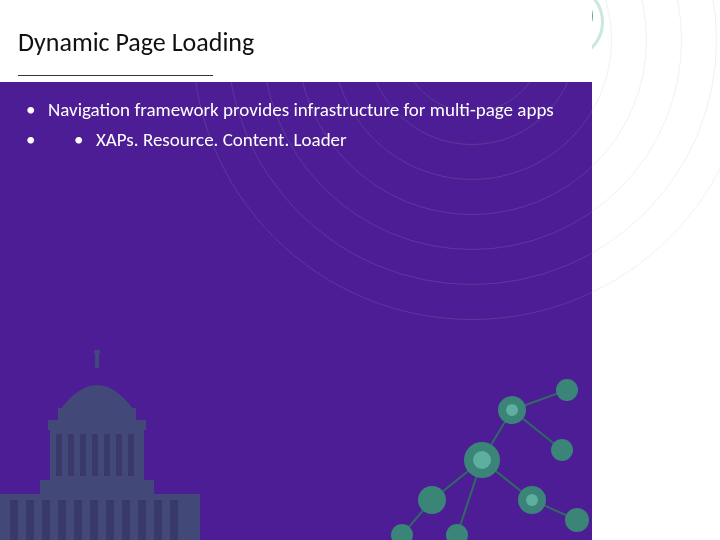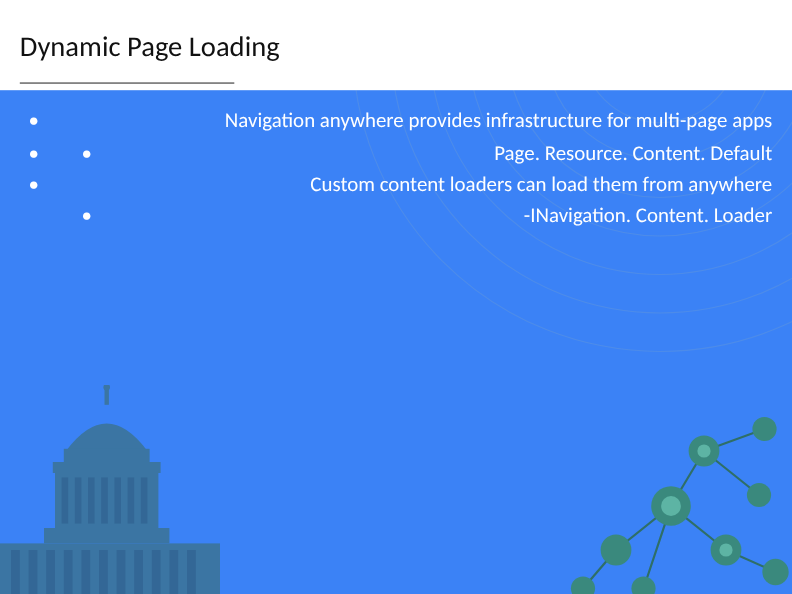--- a/index.html
+++ b/index.html
@@ -5,25 +5,24 @@
   html, body {
     margin: 0;
     padding: 0;
     width: 720px;
     height: 540px;
     overflow: hidden;
     font-family: Calibri, "Segoe UI", Arial, sans-serif;
   }
   .slide {
     position: relative;
-    width: 720px;
+    width: 592px;
     height: 540px;
-    background: #3b82f6;
-    color: #fff;
-    text-align: right;
+    background: #4c1d95;
+    color: #fff;
   }
   
   .decal-topright {
     position: absolute;
     right: -22px;
     top: -28px;
     width: 120px;
     height: 120px;
     pointer-events: none;
   }
@@ -177,30 +176,24 @@
     <div class="inner"></div>
   </div>
 
   <div class="header-band">
     <div class="header-title">Dynamic Page Loading</div>
     <div class="header-underline"></div>
   </div>
 
   <div class="body-area">
     <ul class="bullets">
-      <li><span>Navigation anywhere provides infrastructure for multi-page apps</span></li>
+      <li><span>Navigation framework provides infrastructure for multi-page apps</span></li>
       <li>
         <ul>
-          <li><span>Page. Resource. Content. Default</span></li>
-        </ul>
-      </li>
-      <li>
-        <span>Custom content loaders can load them from anywhere</span>
-        <ul>
-          <li><span>-INavigation. Content. Loader</span></li>
+          <li><span>XAPs. Resource. Content. Loader</span></li>
         </ul>
       </li>
     </ul>
   </div>
 
   <svg class="capitol" viewBox="0 0 210 190">
     <g fill="#3b6c60">
       <rect x="95" y="0" width="4" height="18"></rect>
       <circle cx="97" cy="2" r="3"></circle>
       <path d="M60 60 Q97 10 134 60 Z"></path>

